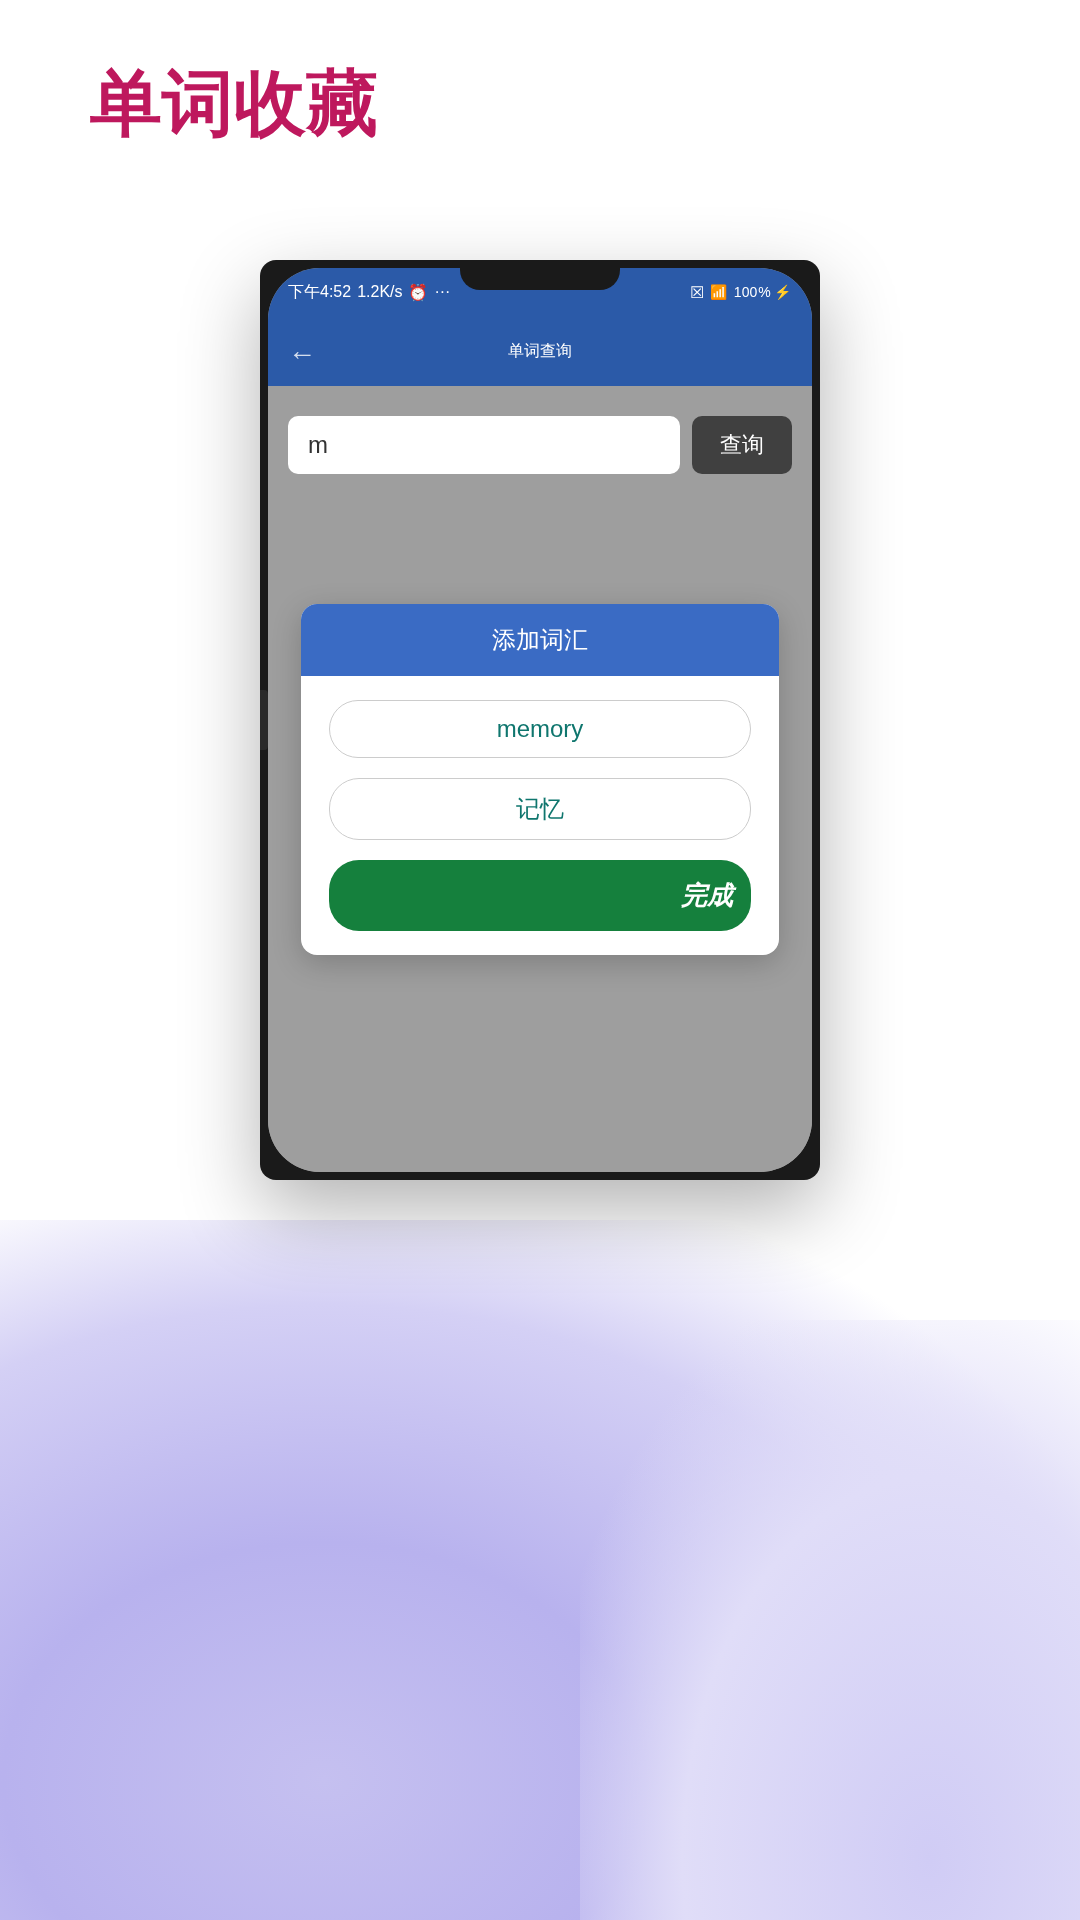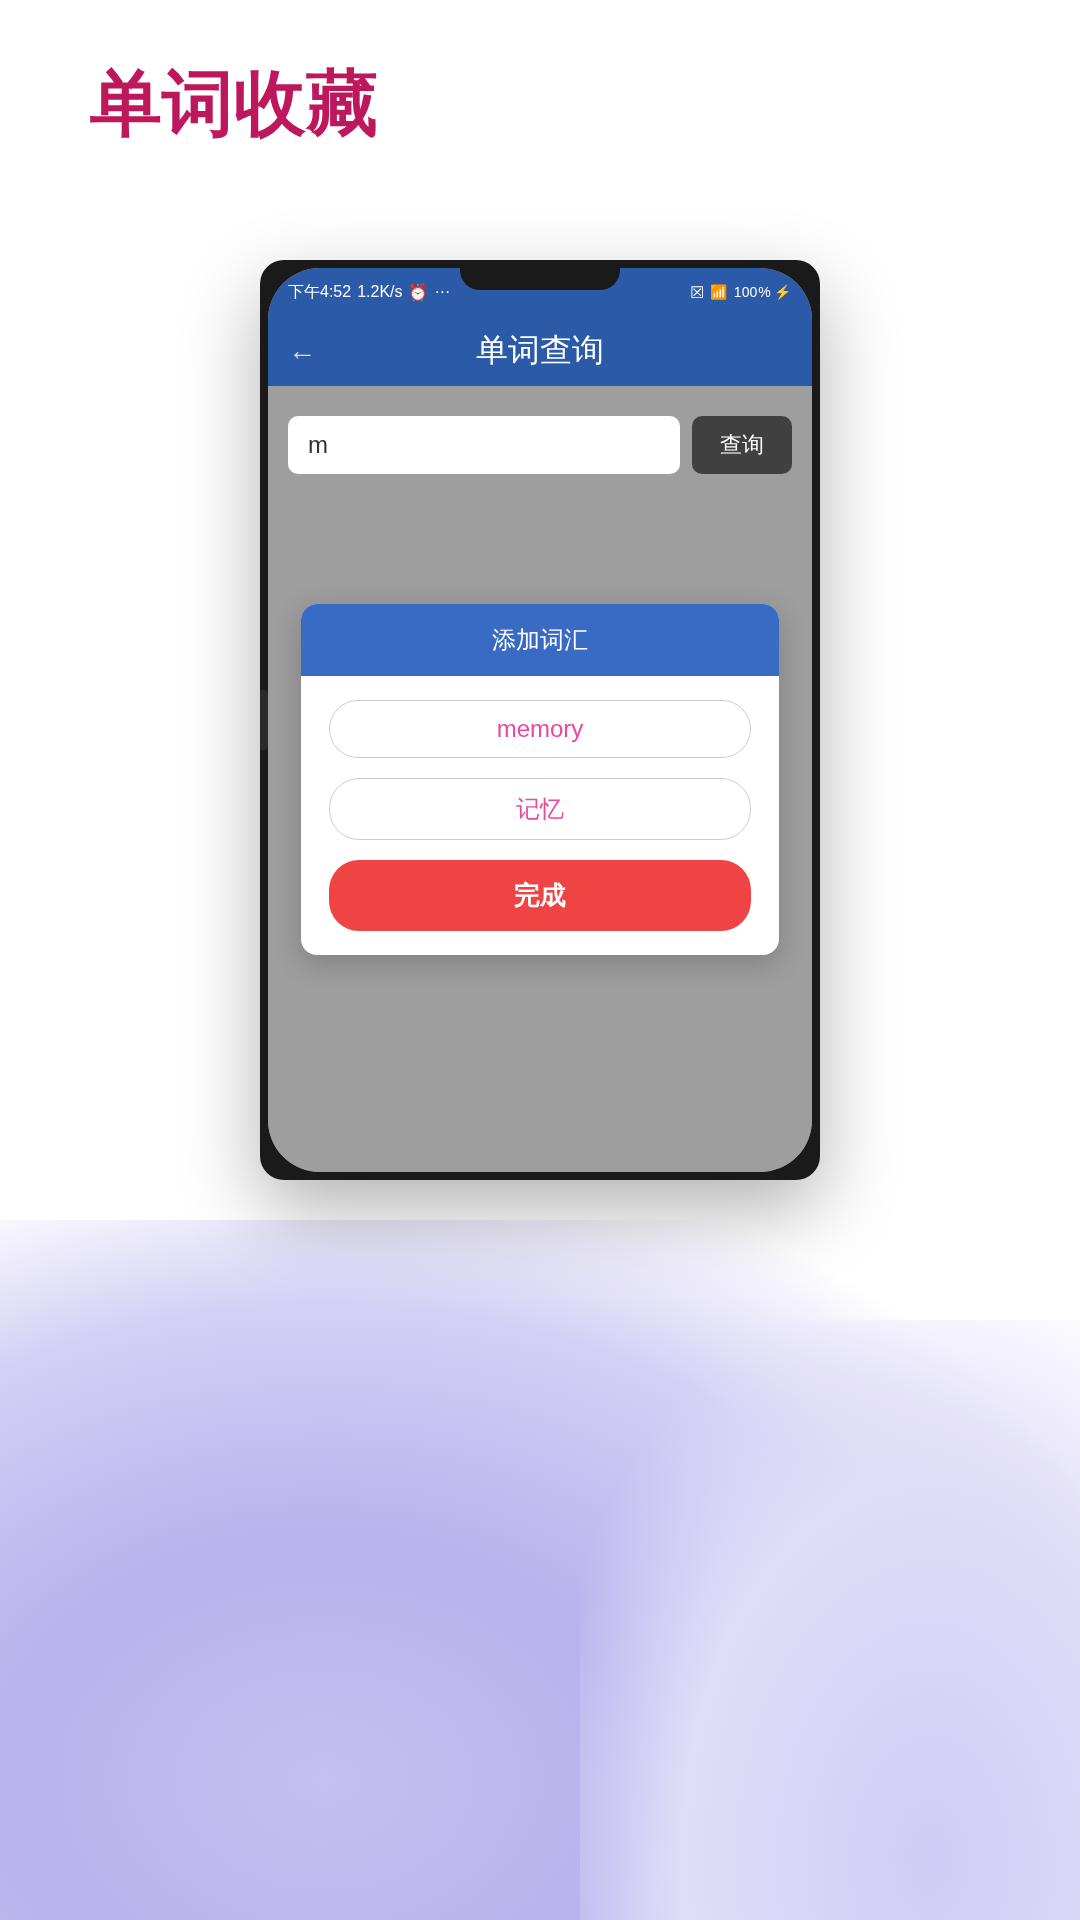--- a/index.html
+++ b/index.html
@@ -57,21 +57,21 @@
 
     
     .phone-frame {
       position: absolute;
       top: 260px;
       left: 50%;
       transform: translateX(-50%);
       width: 560px;
       height: 920px;
       background: #1a1a1a;
-      border-radius: 24px;
+      border-radius: 16px;
       z-index: 2;
       box-shadow: 0 30px 80px rgba(0,0,0,0.3);
       overflow: hidden;
     }
 
     .phone-notch {
       position: absolute;
       top: 0;
       left: 50%;
       transform: translateX(-50%);
@@ -131,21 +131,21 @@
     .back-btn {
       position: absolute;
       left: 20px;
       color: rgba(255,255,255,0.8);
       font-size: 28px;
       cursor: pointer;
     }
 
     .app-bar-title {
       color: white;
-      font-size: 32px;
+      font-size: 16px;
       font-weight: 500;
     }
 
     
     .screen-content {
       flex: 1;
       background: #9e9e9e;
       height: calc(100% - 118px);
       display: flex;
       flex-direction: column;
@@ -230,34 +230,35 @@
       flex-direction: column;
       gap: 20px;
     }
 
     .dialog-field {
       border: 1.5px solid #cccccc;
       border-radius: 30px;
       padding: 14px 20px;
       text-align: center;
       font-size: 24px;
-      color: #ec4899;
+      color: #0f766e;
     }
 
     .dialog-confirm-btn {
-      background: #ef4444;
+      background: #15803d;
       color: white;
       border: none;
       border-radius: 30px;
       padding: 18px;
       width: 100%;
       font-size: 26px;
       font-weight: bold;
       cursor: pointer;
-      text-align: center;
+      text-align: right;
+      font-style: italic;
     }
 
     
     .phone-side-btn {
       position: absolute;
       left: 0px;
       top: 50%;
       transform: translateY(-50%);
       width: 8px;
       height: 60px;

